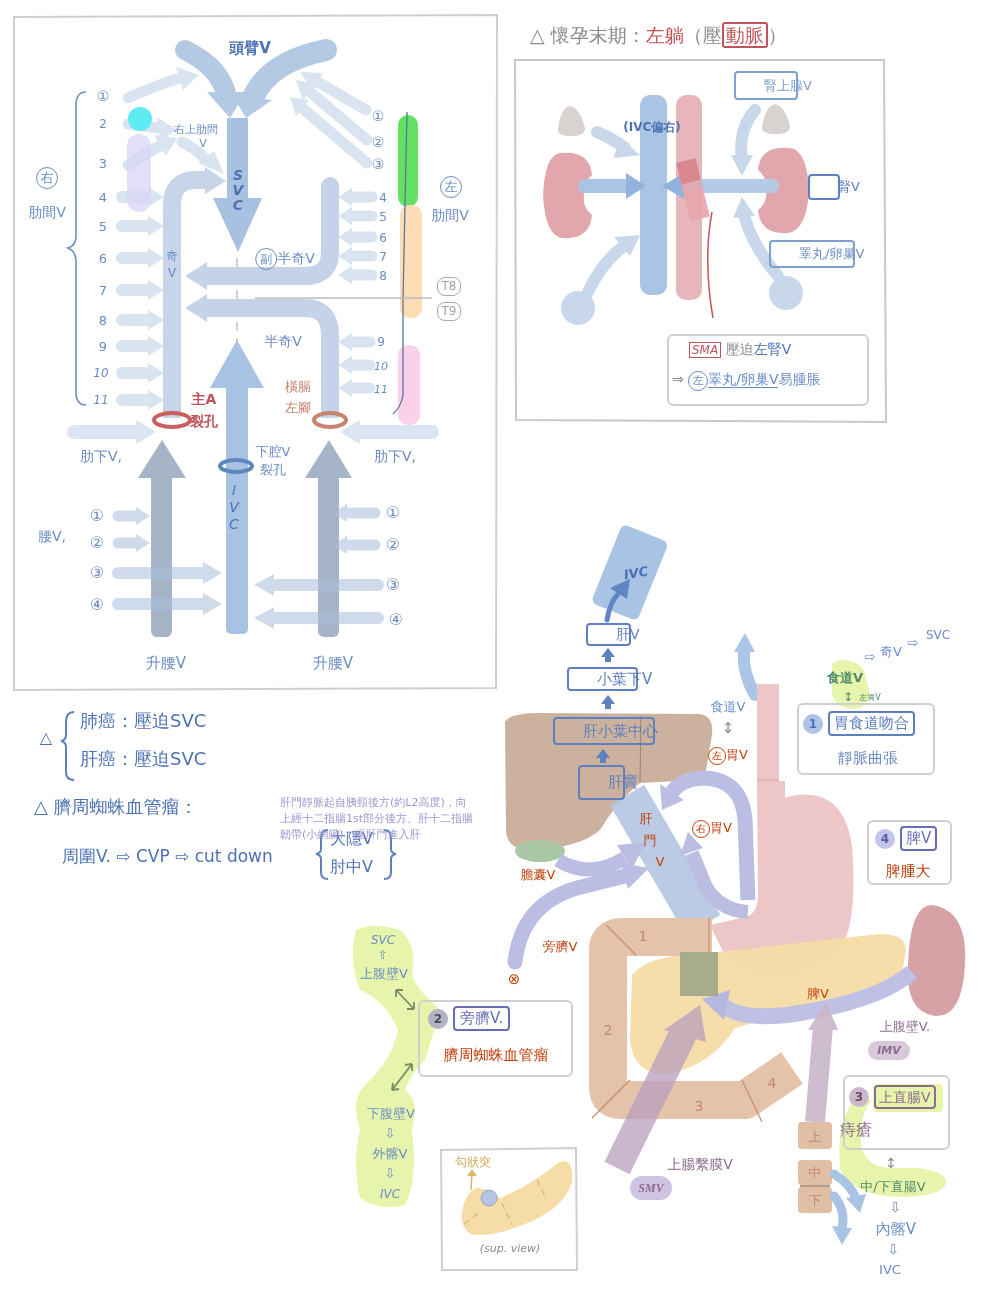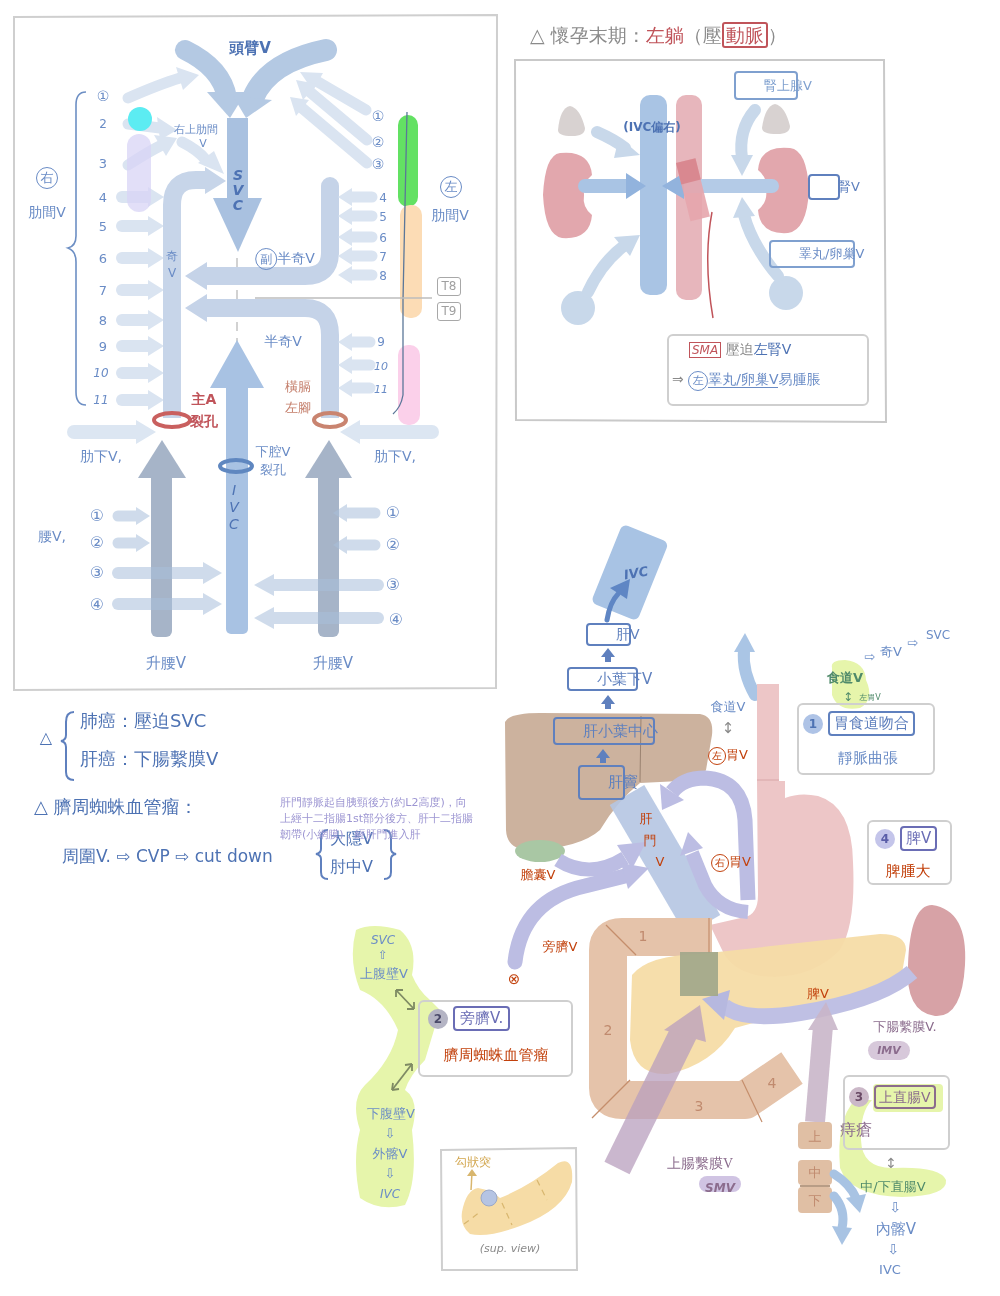--- a/index.html
+++ b/index.html
@@ -10,21 +10,21 @@
   .blue{color:#6a8cc6;}
   .dblue{color:#4d72b3;}
   .red{color:#c0545a;}
   .brown{color:#c47e6a;}
   .gray{color:#8b8b8b;}
   .purple{color:#c2410c;}
   .mauve{color:#8b6c8d;}
   .green{color:#4f8a6a;}
   .circ{display:inline-block;border:1.5px solid currentColor;border-radius:50%;width:20px;height:20px;line-height:20px;text-align:center;font-size:13px;}
   .box{position:absolute;border:2px solid #5f80be;border-radius:4px;color:#5f80be;text-align:center;white-space:nowrap;box-sizing:border-box;padding-left:28px;}
-  .tbox{position:absolute;border:1.5px solid #a8a8a8;border-radius:3px;color:#a0a0a0;font-size:12px;text-align:center;box-sizing:border-box;}
+  .tbox{position:absolute;border:1.5px solid #a8a8a8;border-radius:8px;color:#a0a0a0;font-size:12px;text-align:center;box-sizing:border-box;}
   .frame{position:absolute;border:2px solid #cfcfcf;border-radius:6px;box-sizing:border-box;}
   .num{display:inline-block;width:20px;height:20px;border-radius:50%;text-align:center;line-height:20px;font-size:12px;font-weight:bold;vertical-align:middle;}
   .note{position:absolute;font-size:11px;line-height:16px;white-space:nowrap;margin-top:32px;}
   .pill{position:absolute;border-radius:14px;text-align:center;font-weight:bold;font-style:italic;}
 </style>
 </head>
 <body>
 
 <div id="page">
 
@@ -406,21 +406,21 @@
   <span class="red" style="border:1.5px solid #c0545a;padding:0 2px;font-size:12px;font-style:italic;">SMA</span>
   <span class="gray">壓迫</span><span class="dblue">左腎V</span>
 </div>
 <div class="l" style="left:672px;top:371px;font-size:14px;">
   <span class="gray">⇒</span>
   <span class="circ blue" style="font-size:11px;width:18px;height:18px;line-height:18px;">左</span><span class="blue" style="border-bottom:1.5px solid #6a8cc6;">睪丸/卵巢V</span><span class="blue">易腫脹</span>
 </div>
 
 <div class="l c dblue" style="left:46px;top:738px;font-size:16px;">△</div>
 <div class="l dblue" style="left:80px;top:712px;font-size:18px;">肺癌：壓迫SVC</div>
-<div class="l dblue" style="left:80px;top:750px;font-size:18px;">肝癌：下腸繫膜V</div>
+<div class="l dblue" style="left:80px;top:750px;font-size:18px;">肝癌：壓迫SVC</div>
 <div class="l dblue" style="left:34px;top:798px;font-size:18px;">△ 臍周蜘蛛血管瘤：</div>
 <div class="l dblue" style="left:62px;top:848px;font-size:17px;">
   <span>周圍V.</span>
   <span>⇨</span>
   <span>CVP</span>
   <span>⇨</span>
   <span>cut down</span>
 </div>
 <div class="l dblue" style="left:330px;top:831px;font-size:16px;">大隱V</div>
 <div class="l dblue" style="left:330px;top:859px;font-size:16px;">肘中V</div>
@@ -432,38 +432,38 @@
 
 <div class="l c dblue" style="left:636px;top:573px;font-size:13px;font-weight:bold;font-style:italic;transform:translate(-50%,-50%) rotate(-10deg);">IVC</div>
 <div class="box" style="left:586px;top:623px;width:45px;height:23px;line-height:19px;font-size:14px;">肝V</div>
 <div class="box" style="left:567px;top:667px;width:71px;height:24px;line-height:20px;font-size:15px;">小葉下V</div>
 <div class="box" style="left:553px;top:717px;width:102px;height:28px;line-height:24px;font-size:15px;">肝小葉中心</div>
 <div class="box" style="left:578px;top:765px;width:47px;height:35px;line-height:31px;font-size:15px;">肝竇</div>
 
 <div class="l c blue" style="left:728px;top:706px;font-size:13px;">食道V</div>
 <div class="l c gray" style="left:728px;top:728px;font-size:15px;">↕</div>
 <div class="l c purple" style="left:728px;top:756px;font-size:13px;"><span class="circ" style="width:16px;height:16px;line-height:16px;font-size:10px;">左</span><span>胃V</span></div>
-<div class="l c purple" style="left:731px;top:829px;font-size:13px;margin-top:34px;"><span class="circ" style="width:16px;height:16px;line-height:16px;font-size:10px;">右</span><span>胃V</span></div>
+<div class="l c purple" style="left:712px;top:829px;font-size:13px;"><span class="circ" style="width:16px;height:16px;line-height:16px;font-size:10px;">右</span><span>胃V</span></div>
 <div class="l c purple" style="left:646px;top:818px;font-size:13px;">肝</div>
 <div class="l c purple" style="left:650px;top:840px;font-size:13px;">門</div>
 <div class="l c purple" style="left:660px;top:861px;font-size:13px;">V</div>
 <div class="l c purple" style="left:538px;top:874px;font-size:13px;">膽囊V</div>
 <div class="l c purple" style="left:560px;top:946px;font-size:13px;">旁臍V</div>
 <div class="l c purple" style="left:514px;top:979px;font-size:15px;">⊗</div>
 
 <div class="l c" style="left:643px;top:936px;font-size:14px;color:#c08a6e;">1</div>
 <div class="l c" style="left:608px;top:1030px;font-size:14px;color:#c08a6e;">2</div>
 <div class="l c" style="left:699px;top:1106px;font-size:14px;color:#c08a6e;">3</div>
 <div class="l c" style="left:772px;top:1083px;font-size:14px;color:#c08a6e;">4</div>
 
 <div class="l c purple" style="left:818px;top:993px;font-size:13px;">脾V</div>
-<div class="l c mauve" style="left:905px;top:1026px;font-size:13px;">下腸繫膜V.</div>
+<div class="l c mauve" style="left:905px;top:1026px;font-size:13px;">上腹壁V.</div>
 <div class="pill mauve" style="left:868px;top:1041px;width:42px;height:19px;line-height:19px;font-size:11px;background:#d7c8da;">IMV</div>
-<div class="l c mauve" style="left:700px;top:1164px;font-size:14px;font-family:Liberation Serif, serif;">上腸繫膜V</div>
-<div class="pill mauve" style="left:699px;top:1176px;width:42px;height:16px;line-height:24px;font-size:12px;background:#d0c4e3;">SMV</div>
+<div class="l c mauve" style="left:700px;top:1164px;font-size:14px;">上腸繫膜V</div>
+<div class="pill mauve" style="left:630px;top:1176px;width:42px;height:24px;line-height:24px;font-size:12px;background:#d0c4e3;font-family:Liberation Serif, serif;">SMV</div>
 
 <div class="l c" style="left:815px;top:1136px;font-size:13px;color:#c08a6e;">上</div>
 <div class="l c" style="left:815px;top:1172px;font-size:13px;color:#c08a6e;">中</div>
 <div class="l c" style="left:815px;top:1200px;font-size:13px;color:#c08a6e;">下</div>
 
 <div class="l c green" style="left:845px;top:677px;font-size:13px;font-weight:bold;">食道V</div>
 <div class="l c blue" style="left:870px;top:656px;font-size:13px;">⇨</div>
 <div class="l c blue" style="left:891px;top:651px;font-size:13px;">奇V</div>
 <div class="l c blue" style="left:913px;top:642px;font-size:13px;">⇨</div>
 <div class="l c blue" style="left:938px;top:635px;font-size:12px;">SVC</div>

